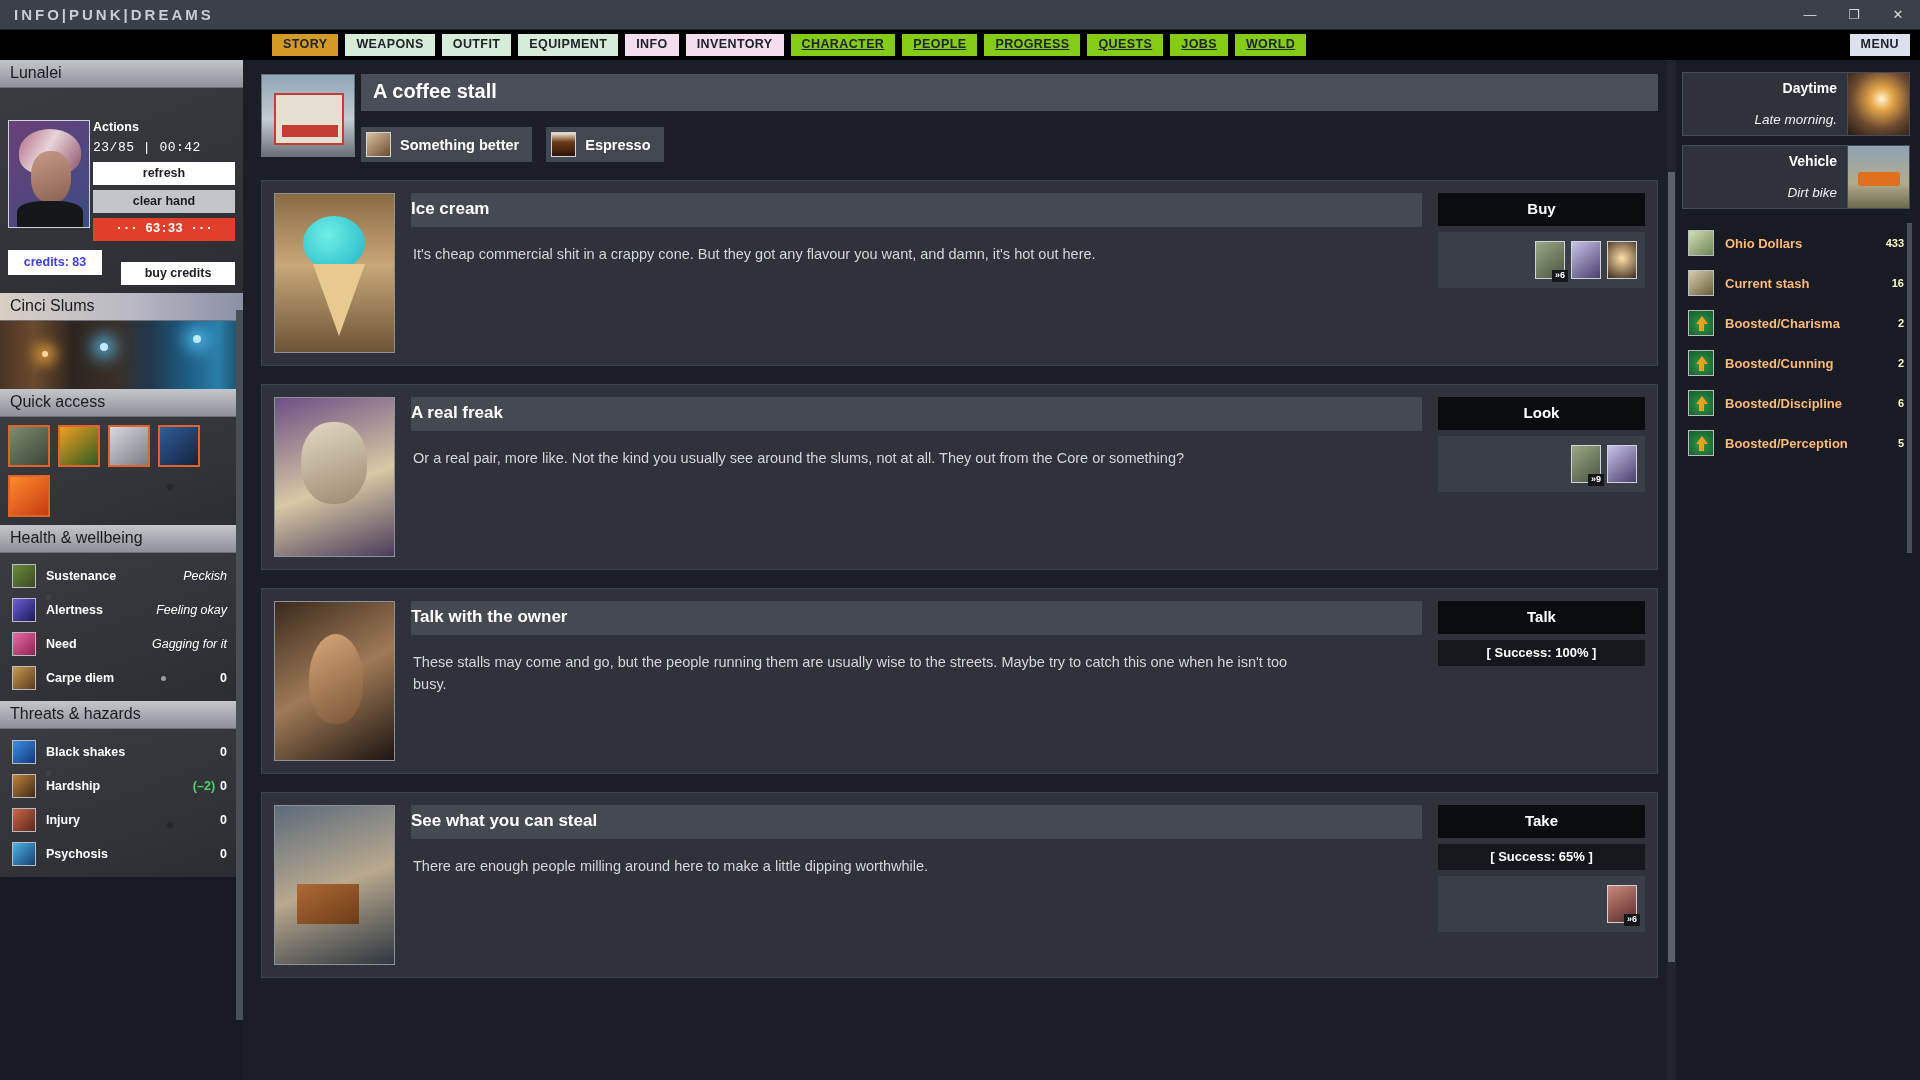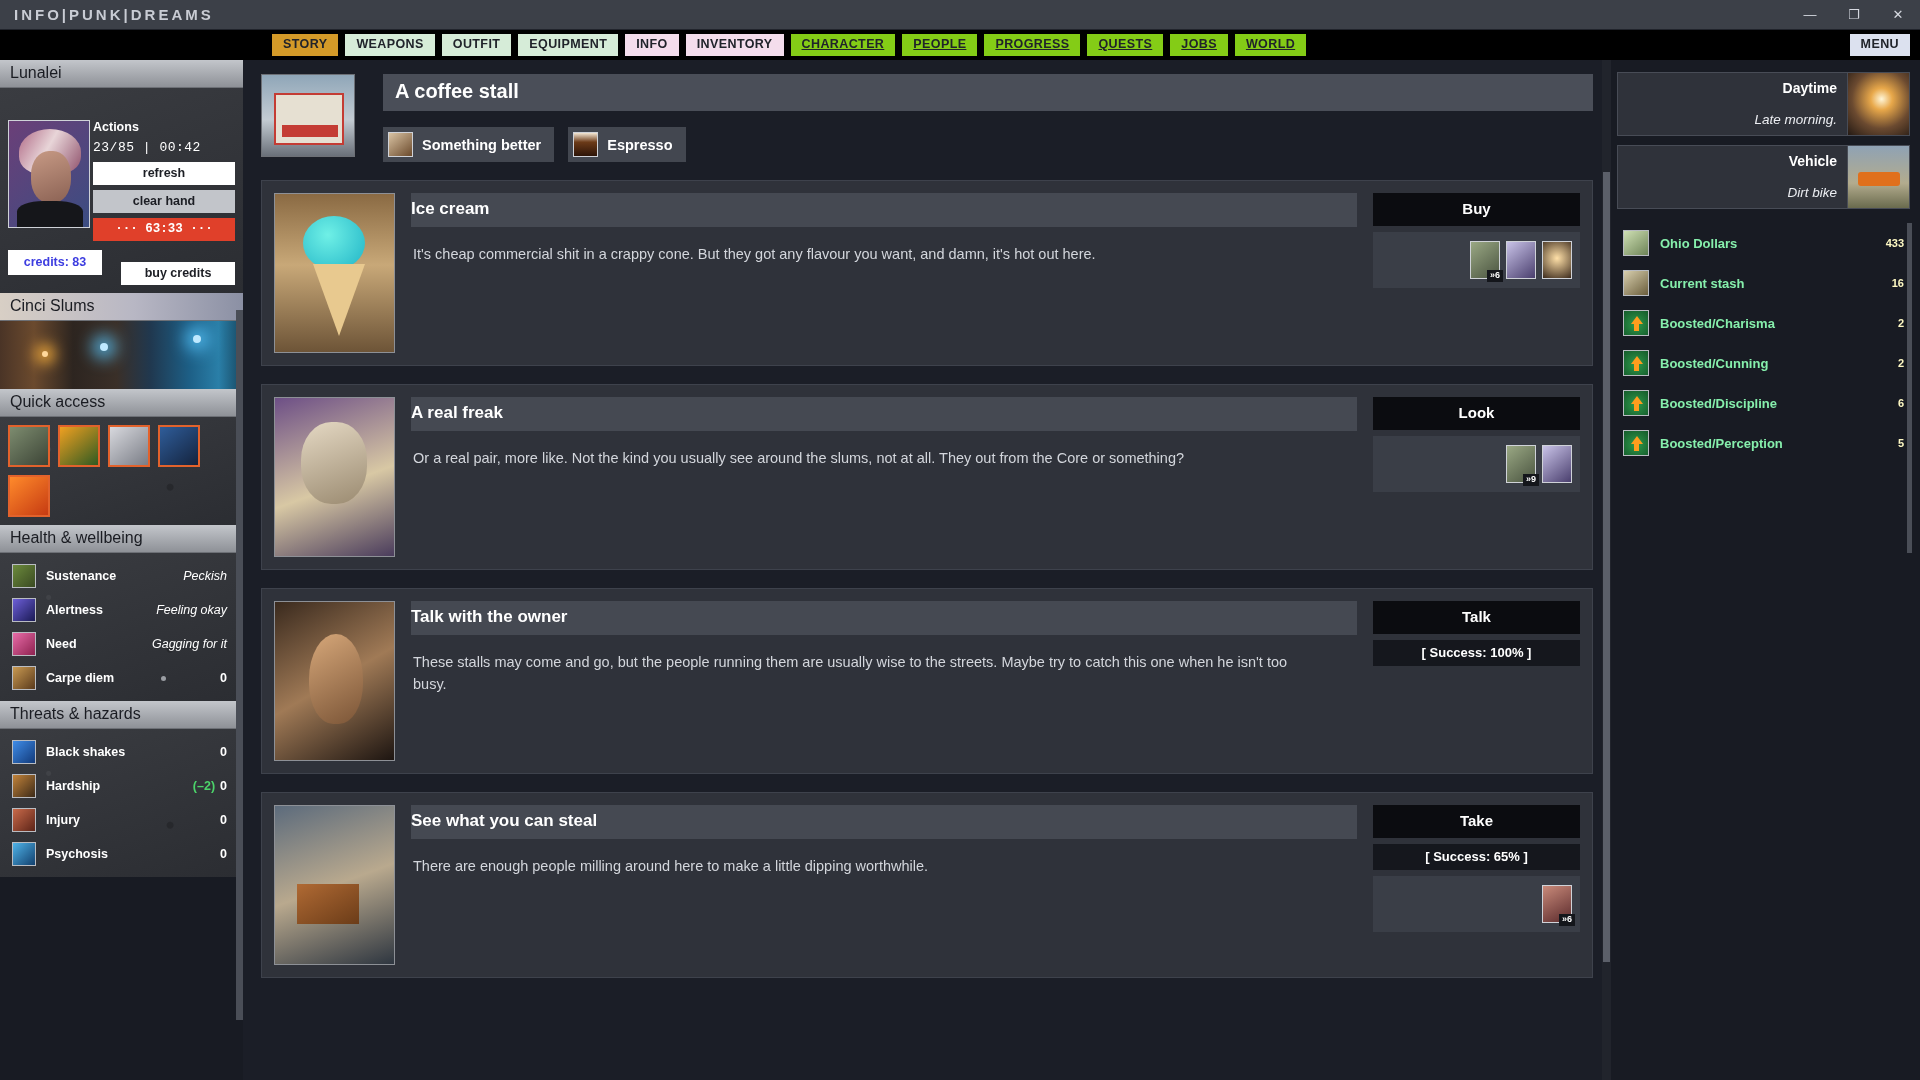--- a/index.html
+++ b/index.html
@@ -154,21 +154,21 @@
   .dot-track .dot {
     position: absolute; left: 44%; top: 5px; width: 5px; height: 5px;
     background: #9a9da3; border-radius: 50%;
   }
   
   .center {
     flex: 1; background: #1b1e27; position: relative;
     display: flex; flex-direction: column; overflow: hidden;
   }
   .center-inner { padding: 14px 18px 0 18px; }
-  .loc-row { display: flex; gap: 28px; align-items: flex-start; }
+  .loc-row { display: flex; gap: 6px; align-items: flex-start; }
   .loc-thumb {
     width: 94px; height: 83px; border: 1px solid #6d7076; flex: none;
     background: linear-gradient(to bottom,#8fa6b8 0%,#c4ccd3 55%,#6a7079 100%);
     position: relative; overflow: hidden;
   }
   .loc-thumb .van {
     position: absolute; left: 12px; top: 18px; width: 70px; height: 52px;
     background: #e6e0d2; border: 2px solid #c43c34;
   }
   .loc-thumb .van:after {
@@ -267,21 +267,21 @@
   }
   .c-scroll .thumb {
     position: absolute; top: 112px; left: 1px; width: 7px; height: 790px;
     background: #5b5f69;
   }
   .l-scroll {
     position: absolute; right: 0; top: 250px; width: 7px; height: 710px;
     background: #4a4e57;
   }
   
-  .rside { width: 309px; background: #181b23; padding: 12px 10px 0 6px; }
+  .rside { width: 244px; background: #181b23; padding: 12px 10px 0 6px; }
   .info-box {
     background: #2f323a; border: 1px solid #484c56;
     display: flex; margin-bottom: 9px;
   }
   .info-text {
     flex: 1; padding: 7px 10px 8px; text-align: right;
   }
   .info-title { color: #fff; font-size: 14px; font-weight: bold; }
   .info-sub { color: #eceef2; font-size: 13.5px; font-style: italic; margin-top: 16px; }
   .info-img { width: 62px; border-left: 1px solid #484c56; }
@@ -306,21 +306,21 @@
   }
   .res-ico.boost:after {
     content: ""; position: absolute; left: 7px; top: 5px;
     border-left: 6px solid transparent; border-right: 6px solid transparent;
     border-bottom: 8px solid #ff9d1e;
   }
   .res-ico.boost:before {
     content: ""; position: absolute; left: 9.5px; top: 12px;
     width: 5px; height: 8px; background: #ff9d1e;
   }
-  .res-name { color: #86efac; font-size: 13px; font-weight: bold; }
+  .res-name { color: #fdba74; font-size: 13px; font-weight: bold; }
   .res-val {
     margin-left: auto; color: #fef9c3; font-size: 11px; font-weight: bold;
   }
   .r-scroll {
     position: absolute; right: -2px; top: 0; width: 5px; height: 330px;
     background: #4a4e57;
   }
 </style>
 </head>
 <body>

